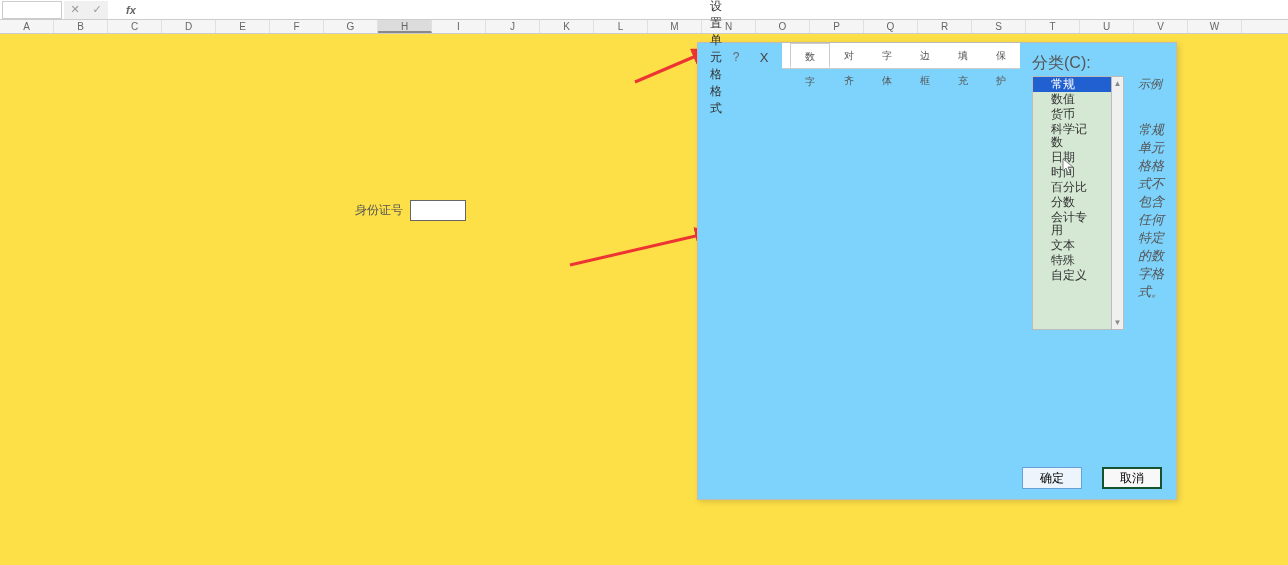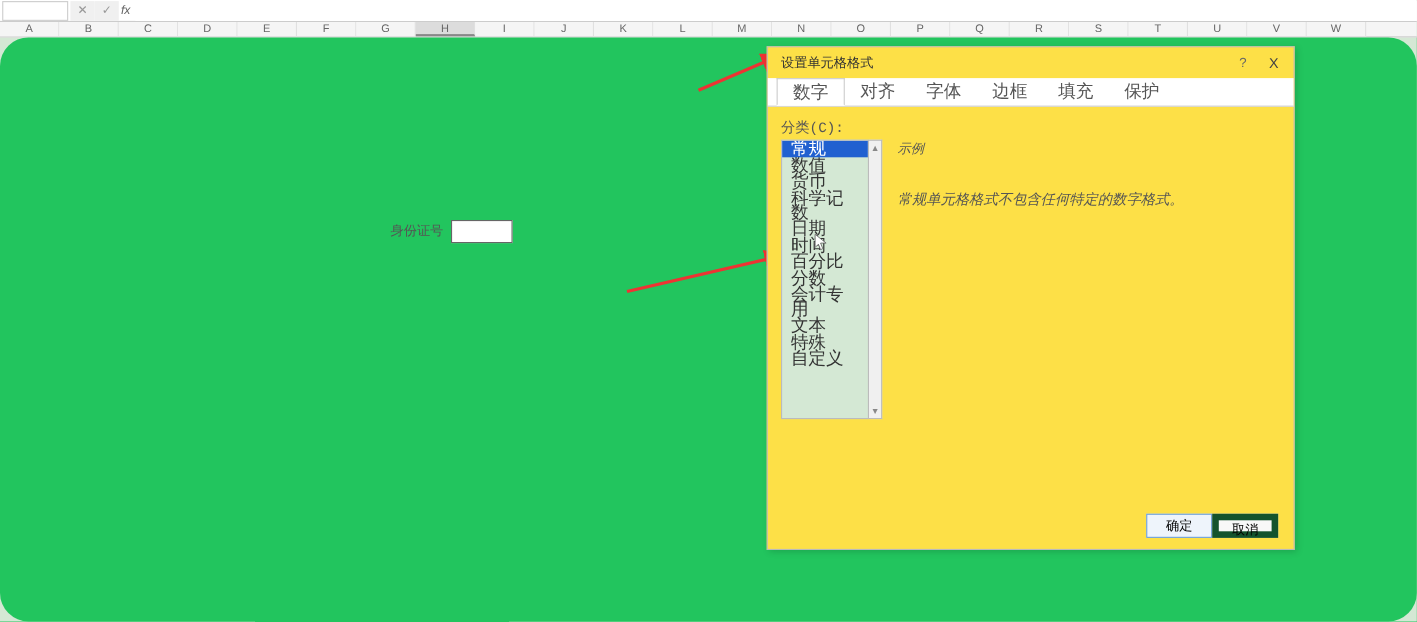--- a/index.html
+++ b/index.html
@@ -3,66 +3,66 @@
   <meta charset="utf-8">
   <style>
     * { margin: 0; padding: 0; box-sizing: border-box; font-family: "Microsoft YaHei", sans-serif; }
     body { width: 1288px; height: 565px; background: #d4e8d4; position: relative; overflow: hidden; }
 
     
     .formula-bar { position: absolute; top: 0; left: 0; right: 0; height: 20px; background: #fff; border-bottom: 1px solid #ccc; display: flex; align-items: center; }
     .name-box { width: 60px; height: 18px; border: 1px solid #ccc; margin-left: 2px; background: #fff; font-size: 11px; }
     .fb-btns { display: flex; gap: 0; margin-left: 2px; }
     .fb-btn { width: 22px; height: 18px; border: none; background: #f0f0f0; color: #999; font-size: 11px; display: flex; align-items: center; justify-content: center; }
-    .fx { font-style: italic; font-size: 11px; color: #666; margin-left: 2px; }
+    .fx { font-style: italic; font-size: 11px; color: #666; margin-left: 18px; font-weight: bold; }
     .formula-input { flex: 1; height: 18px; border: none; margin-left: 4px; font-size: 11px; }
 
     
     .col-headers { position: absolute; top: 20px; left: 0; right: 0; height: 14px; background: #f5f5f5; display: flex; border-bottom: 1px solid #ccc; }
     .row-stub { width: 0px; }
     .col-head { width: 54px; text-align: center; font-size: 10px; color: #666; border-right: 1px solid #e0e0e0; line-height: 14px; background: #f5f5f5; }
     .col-head.active { background: #dcdcdc; border-bottom: 2px solid #888; }
 
     
-    .sheet { position: absolute; top: 34px; left: 0; right: 0; bottom: 0; background: #22c55e; border-radius: 26px; }
+    .sheet { position: absolute; top: 34px; left: 0; right: 0; bottom: 0; background: #fde047; }
 
     
     .cell-label { position: absolute; top: 168px; left: 355px; font-size: 12px; color: #555; }
     .selected-cell { position: absolute; top: 166px; left: 410px; width: 56px; height: 21px; border: 1.5px solid #666; background: #fff; }
 
     
     .arrow { position: absolute; }
     .arrow svg { display: block; }
 
     
-    .dialog { position: absolute; top: 42px; left: 697px; width: 480px; height: 458px; background: #fde047; border: 1px solid #bbb; box-shadow: 2px 2px 6px rgba(0,0,0,0.15); display: flex; flex-direction: column; }
+    .dialog { position: absolute; top: 42px; left: 697px; width: 480px; height: 458px; background: #7dd3fc; border: 1px solid #bbb; box-shadow: 2px 2px 6px rgba(0,0,0,0.15); display: flex; flex-direction: row; }
     .dlg-title { display: flex; align-items: center; height: 28px; padding: 0 4px 0 12px; font-size: 12px; color: #333; }
     .dlg-title-text { flex: 1; }
     .dlg-q { width: 28px; text-align: center; color: #666; font-size: 12px; cursor: default; }
     .dlg-close { width: 28px; text-align: center; color: #444; font-size: 13px; cursor: pointer; }
 
     .dlg-tabs { display: flex; height: 26px; border-bottom: 1px solid #ccc; padding-left: 8px; gap: 0; background: #fff; }
-    .dlg-tab { padding: 0 14px; font-size: 16px; color: #555; line-height: 25px; border-bottom: 1px solid transparent; cursor: pointer; }
+    .dlg-tab { padding: 0 14px; font-size: 10px; color: #555; line-height: 25px; border-bottom: 1px solid transparent; cursor: pointer; }
     .dlg-tab.active { border: 1px solid #ccc; border-bottom: 1px solid #fff; background: #fff; position: relative; top: 0px; }
 
     .dlg-body { flex: 1; padding: 10px 12px; display: flex; flex-direction: column; position: relative; }
-    .cat-label { font-size: 13px; color: #555; margin-bottom: 2px; font-family: Liberation Mono, monospace; }
+    .cat-label { font-size: 16px; color: #555; margin-bottom: 2px; }
     .body-row { display: flex; gap: 8px; height: 254px; }
     .cat-wrap { width: 92px; display: flex; flex-direction: column; }
     .cat-list { flex: 1; border: 1px solid #bbb; background: #d4e8d4; overflow: hidden; }
-    .cat-item { padding: 1px 8px; font-size: 16px; color: #333; line-height: 13px; cursor: pointer; }
+    .cat-item { padding: 1px 18px; font-size: 12px; color: #333; line-height: 13px; cursor: pointer; }
     .cat-item.sel { background: #2060d0; color: #fff; }
     .cat-scroll { width: 12px; background: #f0f0f0; border: 1px solid #bbb; border-left: none; display: flex; flex-direction: column; align-items: center; justify-content: space-between; padding: 2px 0; }
     .cat-scroll-btn { font-size: 8px; color: #888; }
     .right-pane { flex: 1; padding-left: 6px; font-style: italic; }
     .sample-label { font-size: 12px; color: #555; }
     .desc-text { font-size: 13px; color: #555; margin-top: 28px; }
 
-    .dlg-footer { position: absolute; bottom: 10px; right: 14px; display: flex; gap: 0; }
-    .dlg-btn { width: 60px; height: 22px; font-size: 12px; background: #f8f8f8; border: 6px solid #14532d; cursor: pointer; }
+    .dlg-footer { position: absolute; bottom: 10px; right: 14px; display: flex; gap: 20px; }
+    .dlg-btn { width: 60px; height: 22px; font-size: 12px; background: #f8f8f8; border: 2px solid #14532d; cursor: pointer; }
     .dlg-btn.ok { border: 1px solid #6a9ed8; background: #eef4fb; }
 
     .cursor-ptr { position: absolute; }
   </style>
 </head>
 <body>
 
 <div class="formula-bar">
   <input class="name-box" type="text" style="">
   <div class="fb-btns">

